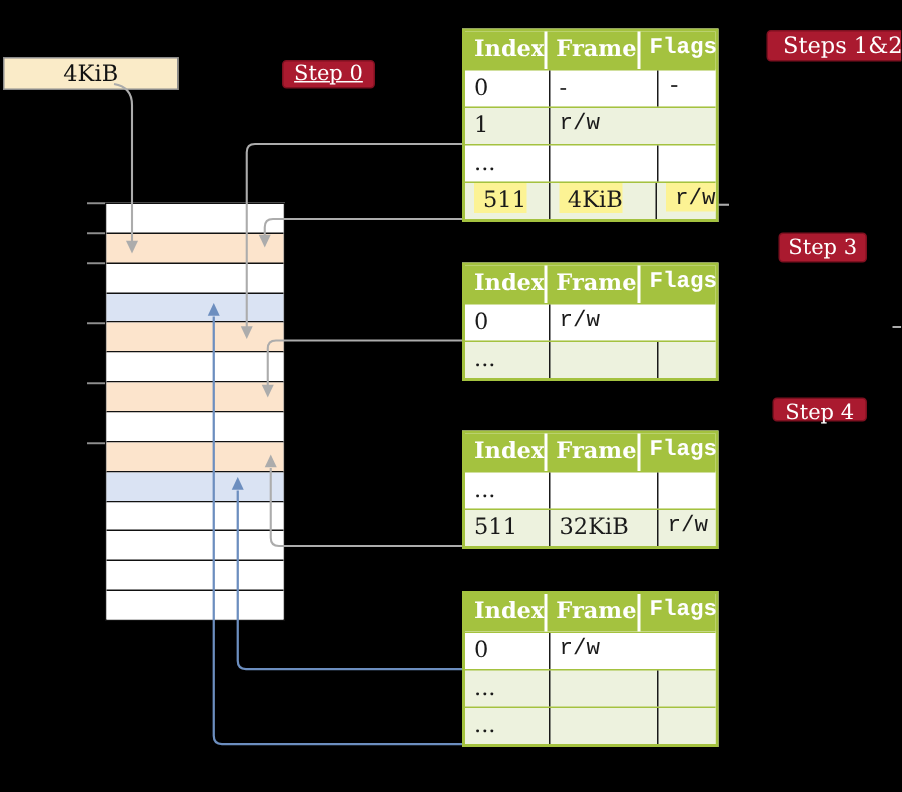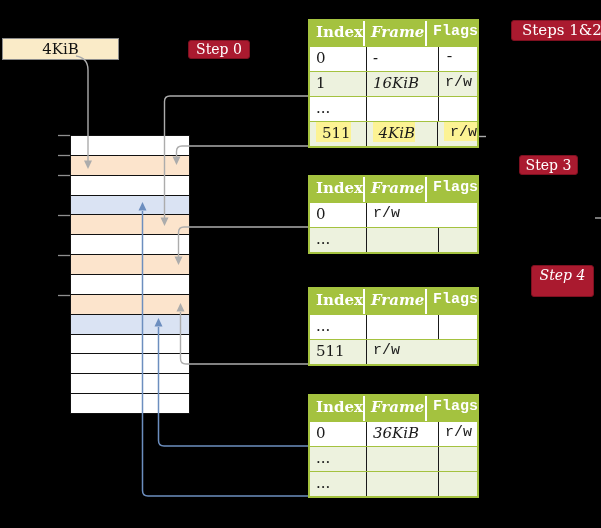--- a/index.html
+++ b/index.html
@@ -7,24 +7,24 @@
           font-family:"DejaVu Serif", "Liberation Serif", serif;}
 
   
   .page-box{position:absolute;left:2px;top:38px;width:117px;height:22px;box-sizing:border-box;
             background:var(--page_box_fill);border:1px solid var(--page_box_border);
             color:#111;font-size:15px;text-align:center;line-height:21px;}
 
   
   .badge{position:absolute;background:var(--badge_red);border:1px solid var(--badge_border);
          border-radius:3px;color:#fff;font-size:14px;text-align:center;box-sizing:border-box;}
-  .badge-step0 {left:188px;top:40px;width:62px;height:19px;line-height:17px;}
+  .badge-step0 {left:188px;top:40px;width:62px;height:19px;line-height:17px;text-decoration:underline;}
   .badge-steps12{left:511px;top:20px;width:95px;height:21px;line-height:19px;font-size:15px;text-align:left;padding-left:10px;}
   .badge-step3 {left:519px;top:155px;width:59px;height:20px;line-height:18px;}
-  .badge-step4 {left:531px;top:265px;width:63px;height:32px;line-height:18px;font-style:italic;}
+  .badge-step4 {left:515px;top:265px;width:63px;height:16px;line-height:18px;}
 
   
   .memory{position:absolute;left:70px;top:135px;width:120px;height:279px;box-sizing:border-box;
           border:1.5px solid #111;display:flex;flex-direction:column;background:#fff;}
   .mrow{flex:1;border-bottom:1.5px solid #111;}
   .mrow:last-child{border-bottom:none;}
   .fill-white{background:#ffffff;}
   .fill-wheat{background:var(--wheat);}
   .fill-blue {background:var(--blue);}
 
@@ -39,21 +39,21 @@
   
   .ptable{position:absolute;left:308px;width:171px;box-sizing:border-box;
           border:2px solid var(--table_green);background:#fff;font-size:15px;color:#1a1a1a;}
   .pt1{top:19px;} .pt2{top:175px;} .pt3{top:287px;} .pt4{top:394px;}
   .thead{display:flex;height:25px;background:var(--table_green);color:#fff;font-weight:bold;}
   .thead span{box-sizing:border-box;padding:2px 0 0 6px;border-right:2px solid #fff;}
   .thead span:last-child{border-right:none;}
   .trow{display:flex;height:24px;border-top:1px solid var(--table_green);}
   .trow span{box-sizing:border-box;padding:2px 0 0 6px;border-right:1px solid #1a1a1a;}
   .trow span:last-child{border-right:none;}
-  .col-index{width:57px;} .col-frame{width:72px;font-style:italic;} .col-flags{width:50px;flex:1;font-family:Liberation Mono, monospace;}
+  .col-index{width:57px;} .col-frame{width:72px;} .col-flags{width:50px;flex:1;font-family:Liberation Mono, monospace;}
   .shade-white{background:#ffffff;}
   .shade-green{background:var(--row_green);}
   .hl{background:var(--highlight_yellow);padding:0 3px;}
 </style>
 </head>
 <body>
 
 <div class="canvas">
 
   <div class="page-box">4KiB</div>
@@ -138,21 +138,20 @@
         <span class="col-frame">Frame</span>
         <span class="col-flags">Flags</span>
       </div>
       <div class="trow shade-white">
         <span class="col-index">0</span>
         <span class="col-frame">-</span>
         <span class="col-flags">-</span>
       </div>
       <div class="trow shade-green">
         <span class="col-index">1</span>
-        <span class="col-frame">16KiB</span>
         <span class="col-flags">r/w</span>
       </div>
       <div class="trow shade-white">
         <span class="col-index">...</span>
         <span class="col-frame"></span>
         <span class="col-flags"></span>
       </div>
       <div class="trow shade-green">
         <span class="col-index"><span class="hl">511</span></span>
         <span class="col-frame"><span class="hl">4KiB</span></span>
@@ -181,32 +180,32 @@
         <span class="col-frame">Frame</span>
         <span class="col-flags">Flags</span>
       </div>
       <div class="trow shade-white">
         <span class="col-index">...</span>
         <span class="col-frame"></span>
         <span class="col-flags"></span>
       </div>
       <div class="trow shade-green">
         <span class="col-index">511</span>
+        <span class="col-frame">32KiB</span>
         <span class="col-flags">r/w</span>
       </div>
     </div>
   <div class="ptable pt4">
       <div class="thead">
         <span class="col-index">Index</span>
         <span class="col-frame">Frame</span>
         <span class="col-flags">Flags</span>
       </div>
       <div class="trow shade-white">
         <span class="col-index">0</span>
-        <span class="col-frame">36KiB</span>
         <span class="col-flags">r/w</span>
       </div>
       <div class="trow shade-green">
         <span class="col-index">...</span>
         <span class="col-frame"></span>
         <span class="col-flags"></span>
       </div>
       <div class="trow shade-green">
         <span class="col-index">...</span>
         <span class="col-frame"></span>

